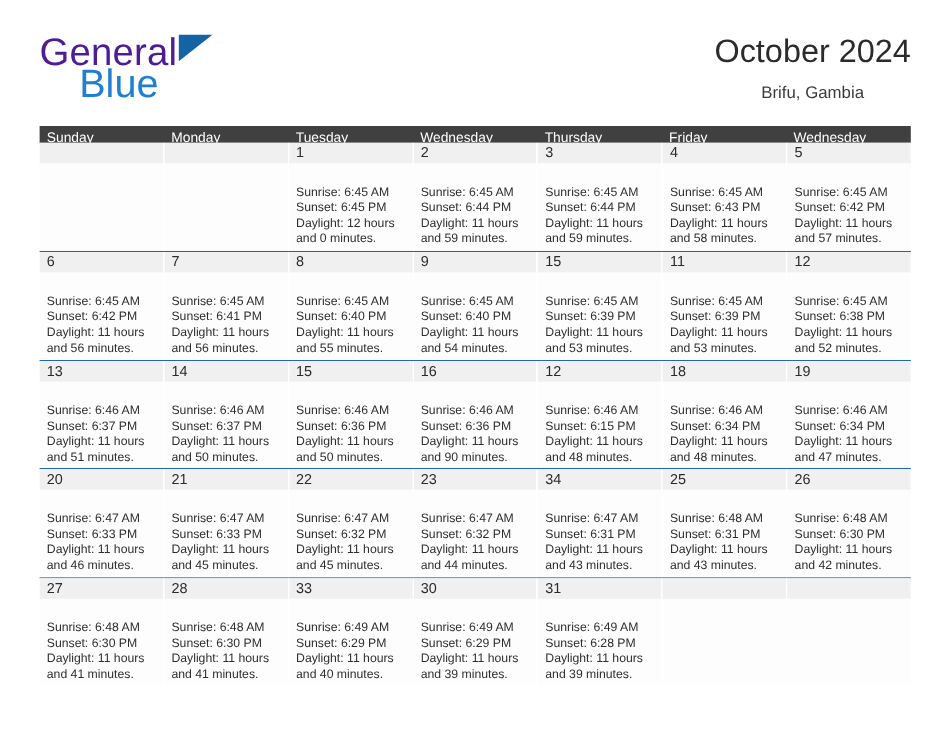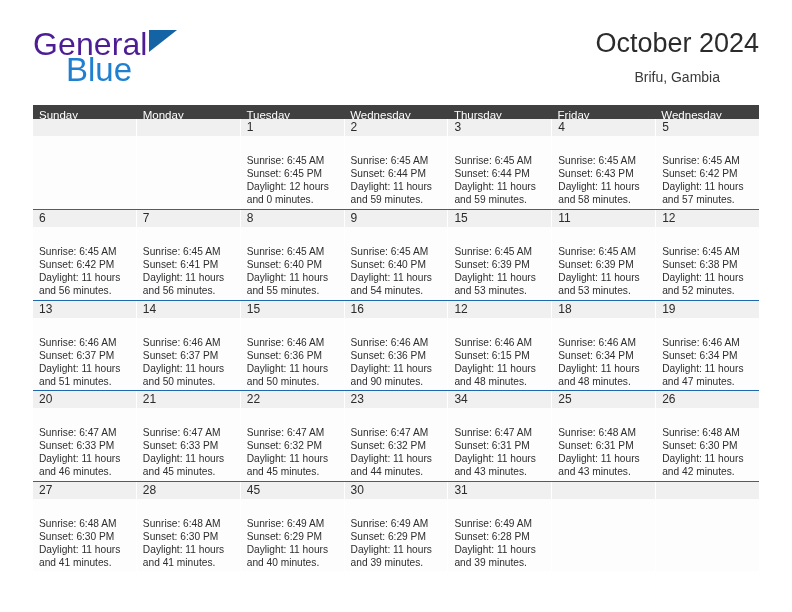--- a/index.html
+++ b/index.html
@@ -446,21 +446,21 @@
           <div class="day-cell sep">
             <div class="daynum">28</div>
             <div class="day-info">
               <div>Sunrise: 6:48 AM</div>
               <div>Sunset: 6:30 PM</div>
               <div>Daylight: 11 hours</div>
               <div>and 41 minutes.</div>
             </div>
           </div>
           <div class="day-cell sep">
-            <div class="daynum">45</div>
+            <div class="daynum">33</div>
             <div class="day-info">
               <div>Sunrise: 6:49 AM</div>
               <div>Sunset: 6:29 PM</div>
               <div>Daylight: 11 hours</div>
               <div>and 40 minutes.</div>
             </div>
           </div>
           <div class="day-cell sep">
             <div class="daynum">30</div>
             <div class="day-info">

